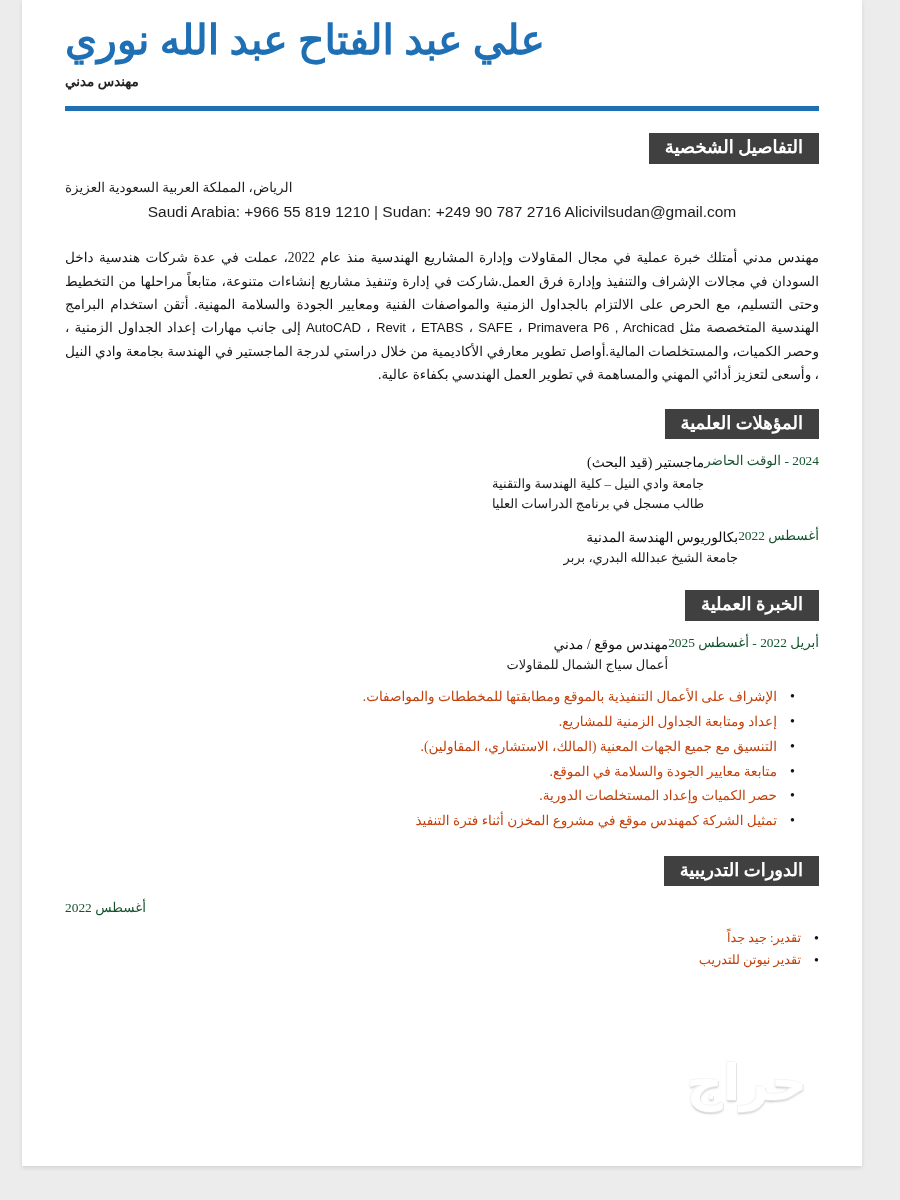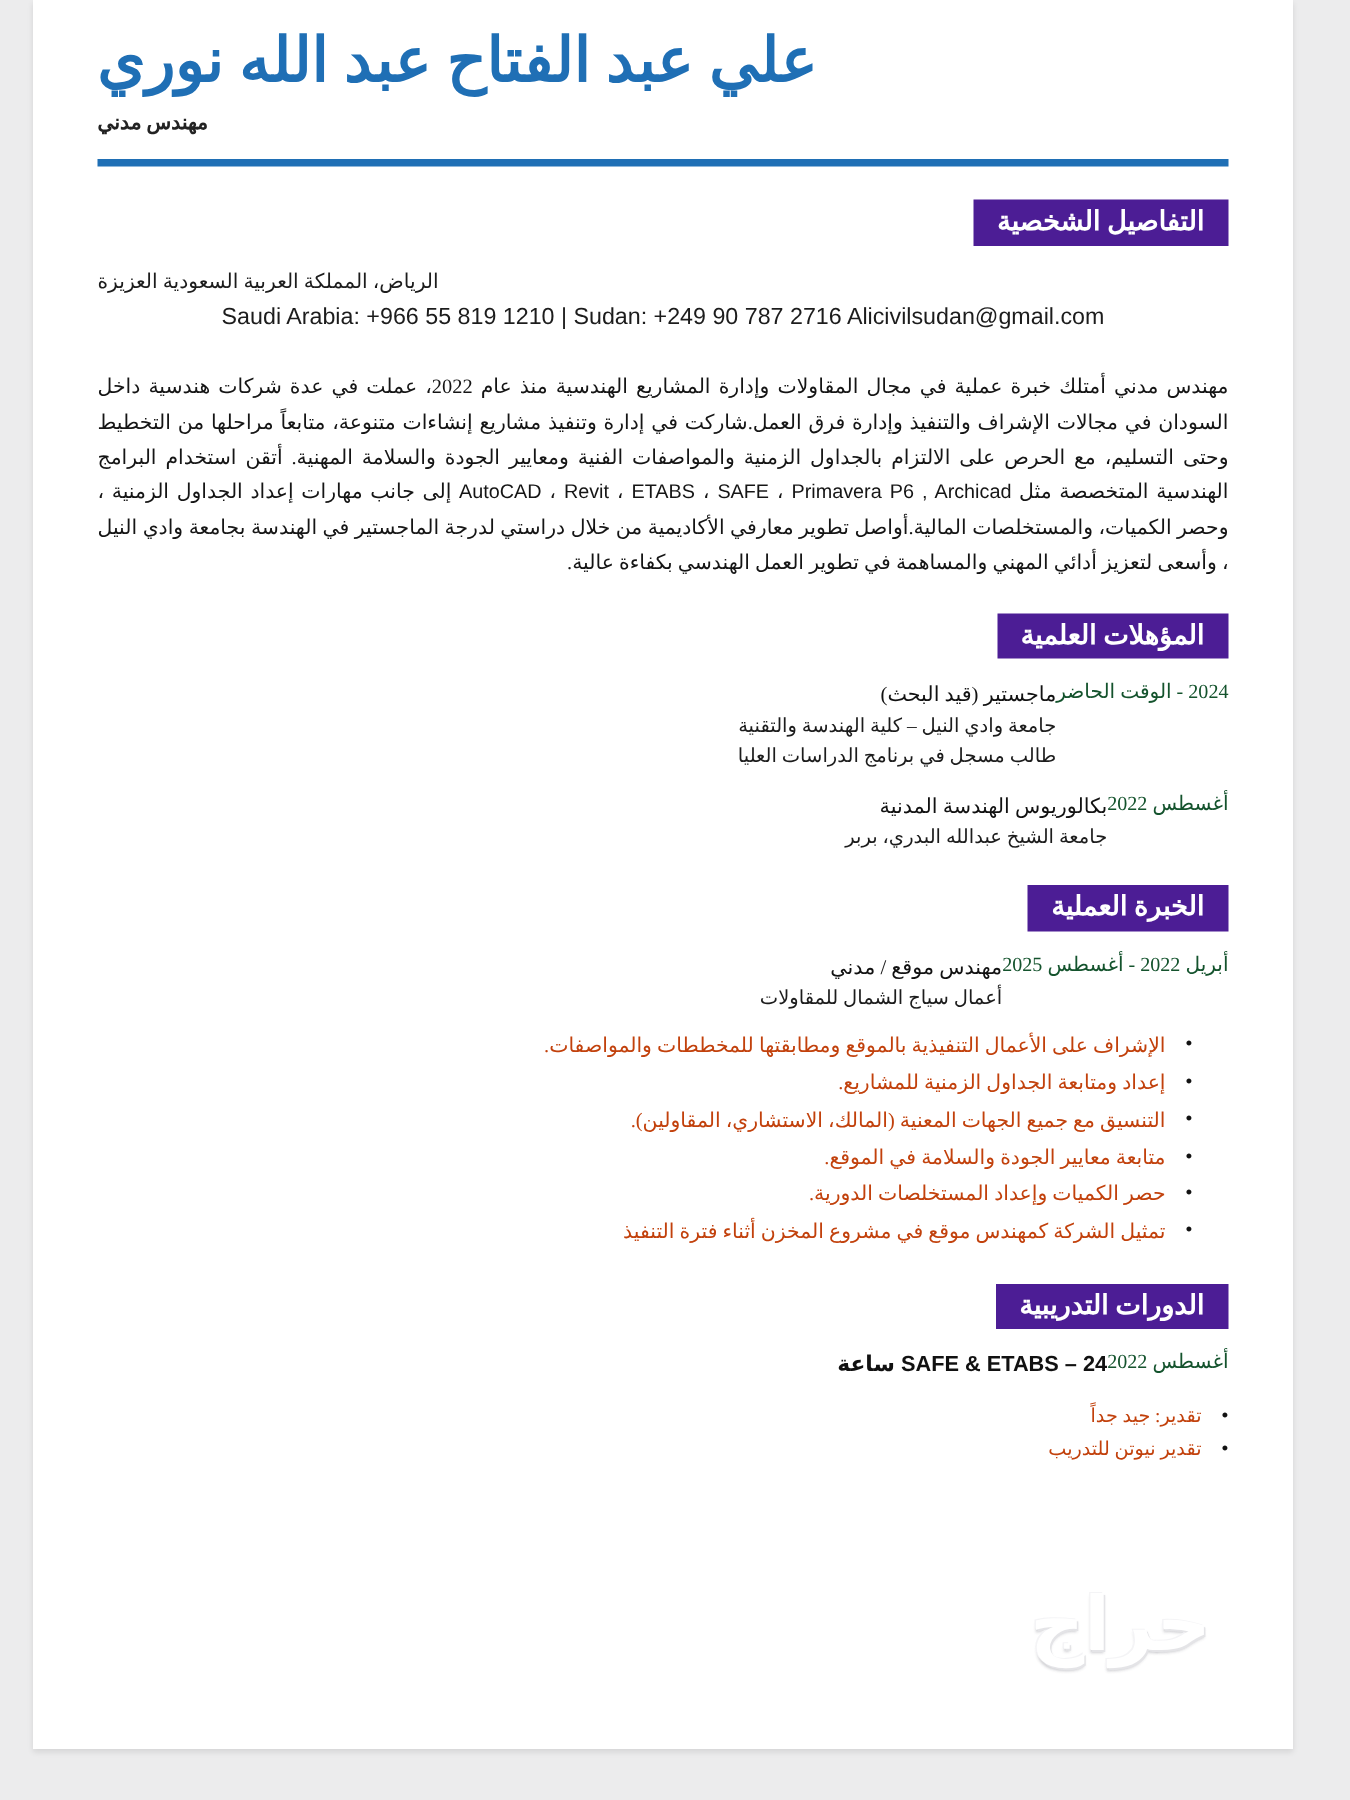--- a/index.html
+++ b/index.html
@@ -63,21 +63,21 @@
 
   
   .section {
     margin-top: 22px;
   }
   .sec-head-row {
     display: flex;
     justify-content: flex-start;
   }
   .sec-head {
-    background: #4c1d95;
+    background: #404040;
     color: #ffffff;
     font-size: 18px;
     font-weight: bold;
     padding: 3px 16px 5px 16px;
     line-height: 1.25;
     direction: rtl;
     white-space: nowrap;
   }
 
   
@@ -288,23 +288,20 @@
         <li>تمثيل الشركة كمهندس موقع في مشروع المخزن أثناء فترة التنفيذ</li>
       </ul>
     </div>
 
     <div class="section">
       <div class="sec-head-row">
         <div class="sec-head">الدورات التدريبية</div>
       </div>
 
       <div class="entry">
-        <div class="entry-main">
-          <div class="entry-title bold-en">SAFE &amp; ETABS – 24 ساعة</div>
-        </div>
         <div class="entry-date">أغسطس 2022</div>
       </div>
 
       <ul class="bullets small">
         <li>تقدير: جيد جداً</li>
         <li>تقدير نيوتن للتدريب</li>
       </ul>
     </div>
 
     <div class="watermark">حراج</div>

